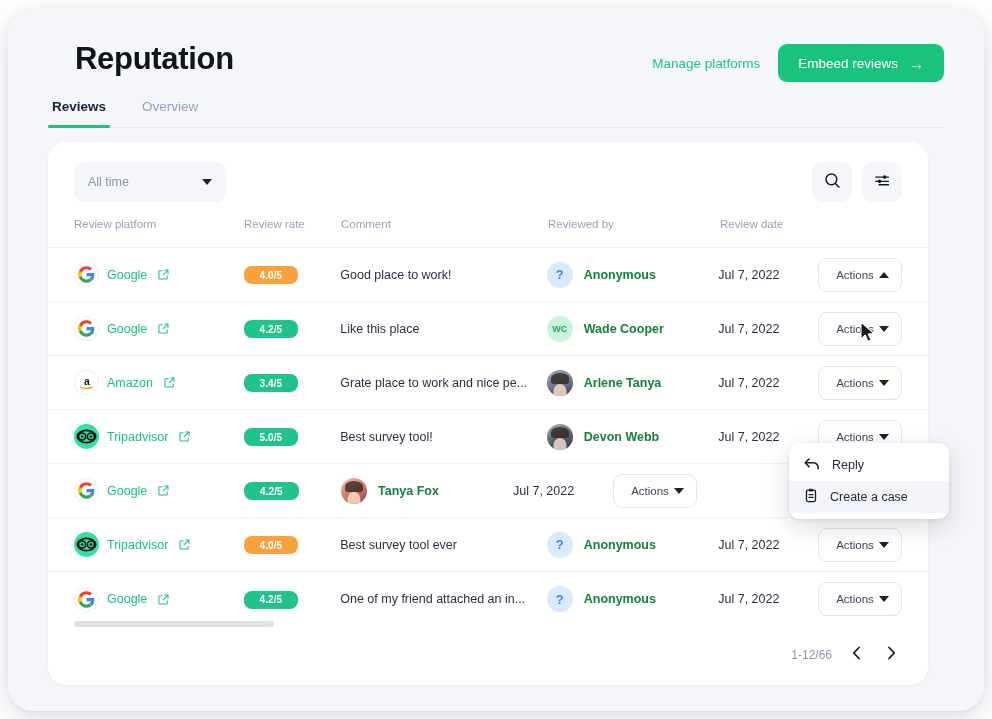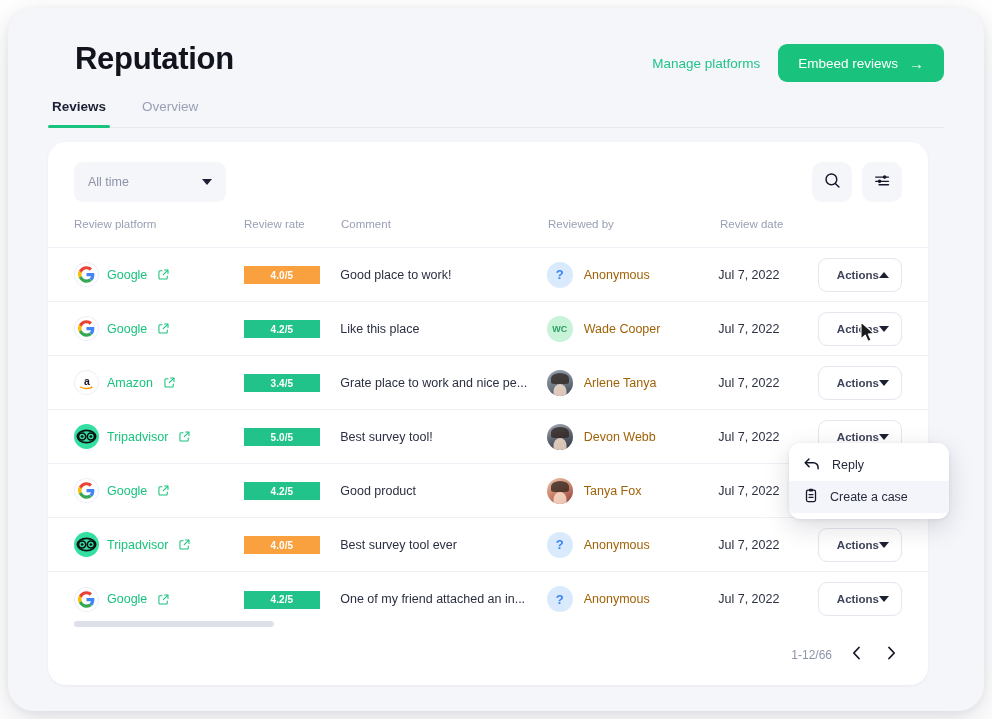--- a/index.html
+++ b/index.html
@@ -197,22 +197,22 @@
     font-weight: 500;
     text-decoration: none;
   }
   .ext-icon { display: inline-flex; margin-left: 3px; }
 
   
   .rate-badge {
     display: inline-flex;
     align-items: center; justify-content: center;
     min-width: 42px; height: 18px;
-    padding: 0 27px;
-    border-radius: 0;
+    padding: 0 16px;
+    border-radius: 8px;
     font-size: 10px;
     font-weight: 600;
     color: #ffffff;
     letter-spacing: .1px;
   }
   .rate-badge.green  { background: #22c38a; }
   .rate-badge.orange { background: #f9a03f; }
 
   .comment-txt {
     font-size: 12.5px;
@@ -248,39 +248,39 @@
   }
   .avatar .hair {
     position: absolute; left: 50%; top: 12%;
     width: 18px; height: 11px;
     transform: translateX(-50%);
     border-radius: 50% 50% 20% 20%;
     background: rgba(45,33,28,.75);
   }
   .revr-name {
     font-size: 12.5px;
-    color: #a16207;
-    font-weight: 400;
+    color: #15803d;
+    font-weight: 700;
     white-space: nowrap;
   }
 
   .date-txt { font-size: 12.5px; color: #2b2f42; white-space: nowrap; }
 
   
   .actions-btn {
     width: 84px; height: 34px;
     background: #fff;
     border: 1px solid #e4e6ee;
     border-radius: 9px;
     display: flex; align-items: center;
     padding: 0 12px;
     cursor: pointer;
     font-family: inherit;
   }
-  .actions-btn .lbl { font-size: 11.5px; color: #40455c; flex: 1; text-align: right; font-weight: bold; }
+  .actions-btn .lbl { font-size: 11.5px; color: #40455c; flex: 1; text-align: center; }
 
   
   .dropdown {
     position: absolute;
     left: 741px; top: 301px;
     width: 160px;
     background: #ffffff;
     border-radius: 11px;
     box-shadow: 0 8px 26px rgba(18,22,55,.15), 0 1px 4px rgba(18,22,55,.08);
     padding: 6px 0;
@@ -553,21 +553,20 @@
                 <svg width="11" height="11" viewBox="0 0 14 14" fill="none">
     <path d="M5.2 2.2H2.4A1.2 1.2 0 0 0 1.2 3.4v8.2A1.2 1.2 0 0 0 2.4 12.8h8.2a1.2 1.2 0 0 0 1.2-1.2V8.8" stroke="#19c37d" stroke-width="1.35" stroke-linecap="round"></path>
     <path d="M8.4 1.3h4.3v4.3" stroke="#19c37d" stroke-width="1.35" stroke-linecap="round" stroke-linejoin="round"></path>
     <line x1="12.4" y1="1.6" x2="6.7" y2="7.3" stroke="#19c37d" stroke-width="1.35" stroke-linecap="round"></line>
   </svg>
               </span>
     </div>
     <div class="col-rate">
       <span class="rate-badge green">4.2/5</span>
     </div>
-    <div class="col-comm comment-txt">Good product</div>
     <div class="col-revr revr-cell">
       <span class="avatar photo-c">
                 <span class="hair"></span>
                 <span class="face"></span>
               </span>
       <span class="revr-name">Tanya Fox</span>
     </div>
     <div class="col-date date-txt">Jul 7, 2022</div>
     <div class="col-act">
       <button class="actions-btn">

